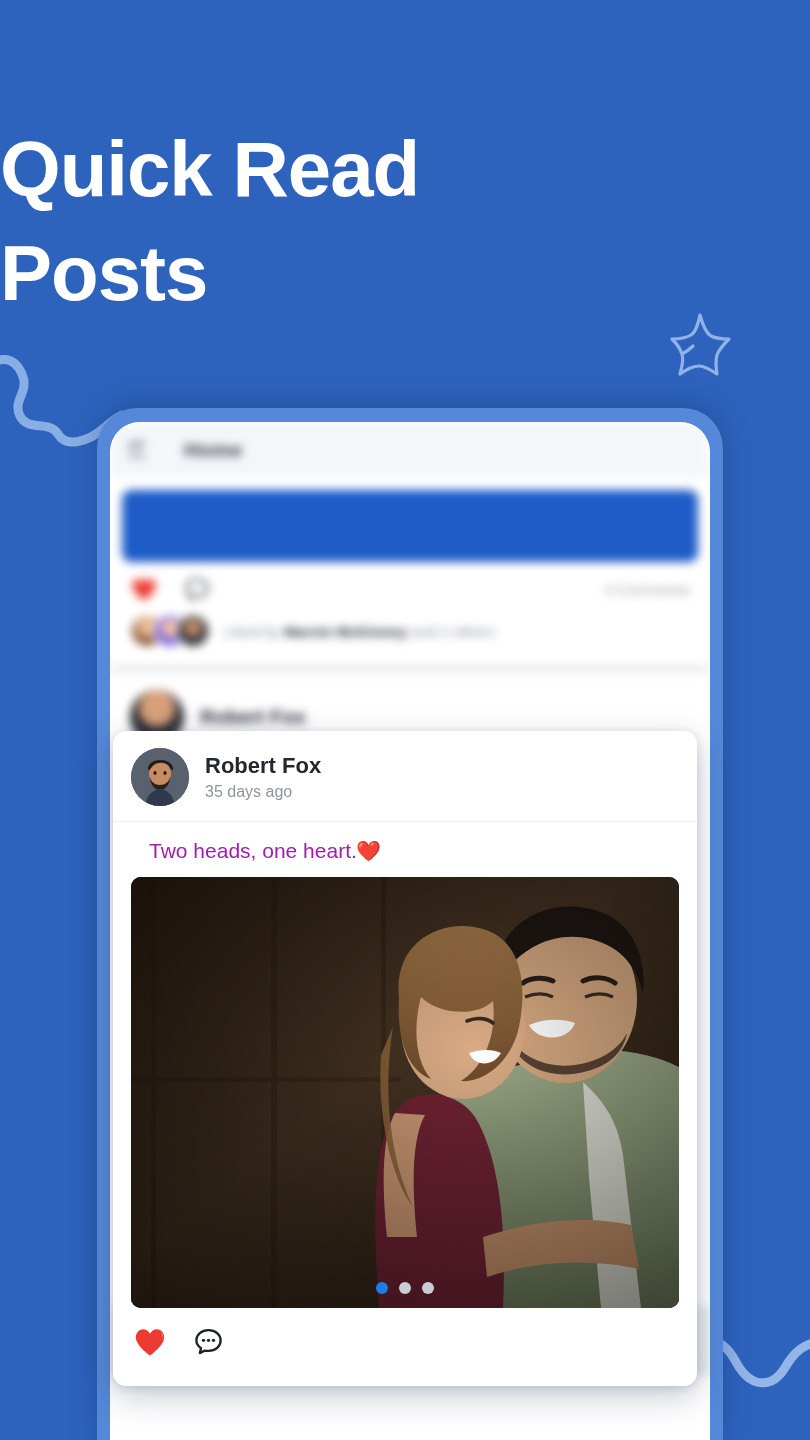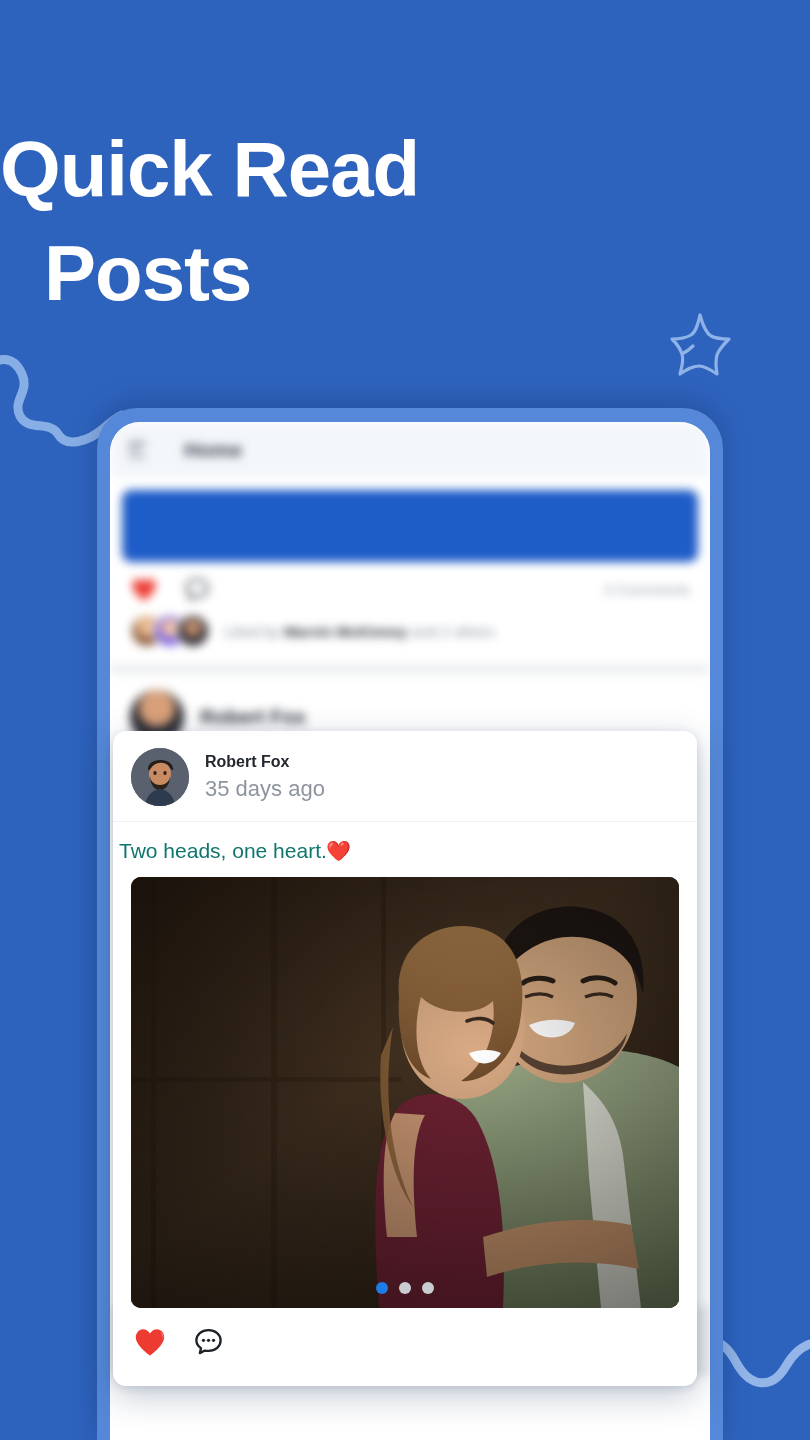--- a/index.html
+++ b/index.html
@@ -16,21 +16,21 @@
   #wave-right { right:-6px; top:1318px; }
   #star-doodle{ left:666px; top:308px;  }
 
   
   .headline {
     position:absolute; top:118px; left:0; width:810px;
     text-align:left; color:#FFFFFF;
     font-size:78px; font-weight:bold; line-height:1.33;
     letter-spacing:-1px;
   }
-  .headline .l2 { display:block;padding-left:44px; }
+  .headline .l2 { display:block; }
 
   
   .phone-frame {
     position:absolute; left:97px; top:408px;
     width:626px; height:1040px;
     background:#5588D8;
     border-radius:40px 40px 0 0;
     box-shadow:0 -6px 26px rgba(10,30,70,.25);
   }
   .phone-screen {
@@ -101,26 +101,26 @@
     background:#FFFFFF; border-radius:13px;
     box-shadow:0 10px 34px rgba(25,45,85,.26), 0 2px 8px rgba(25,45,85,.14);
     overflow:hidden;
   }
   .post-head { display:flex; align-items:center; padding:17px 18px 15px 18px; }
   .post-avatar {
     width:58px; height:58px; border-radius:50%;
     background:#5A6270; position:relative; overflow:hidden; flex:none;
   }
   .post-meta { margin-left:16px; }
-  .post-author { font-size:16px; font-weight:bold; color:#23282F; line-height:1.2; }
-  .post-time { font-size:22px; color:#8E949E; margin-top:4px; }
+  .post-author { font-size:22px; font-weight:bold; color:#23282F; line-height:1.2; }
+  .post-time { font-size:16px; color:#8E949E; margin-top:4px; }
 
   .post-divider { height:1px; background:#EFF1F4; margin:0 0 0 0; }
 
-  .post-text { padding:17px 18px 14px 6px; font-size:21px; color:#0f766e; }
+  .post-text { padding:17px 18px 14px 36px; font-size:21px; color:#a21caf; }
   .post-text .em { font-size:20px; }
 
   .post-media {
     margin:0 18px; height:431px; border-radius:10px;
     overflow:hidden; position:relative; background:#2A1F16;
   }
   .dots { position:absolute; left:50%; transform:translateX(-50%); bottom:14px;
           display:flex; gap:11px; }
   .dots i { width:12px; height:12px; border-radius:50%; background:#C9CCD1; display:block; }
   .dots i.on { background:#1E7CE8; }

